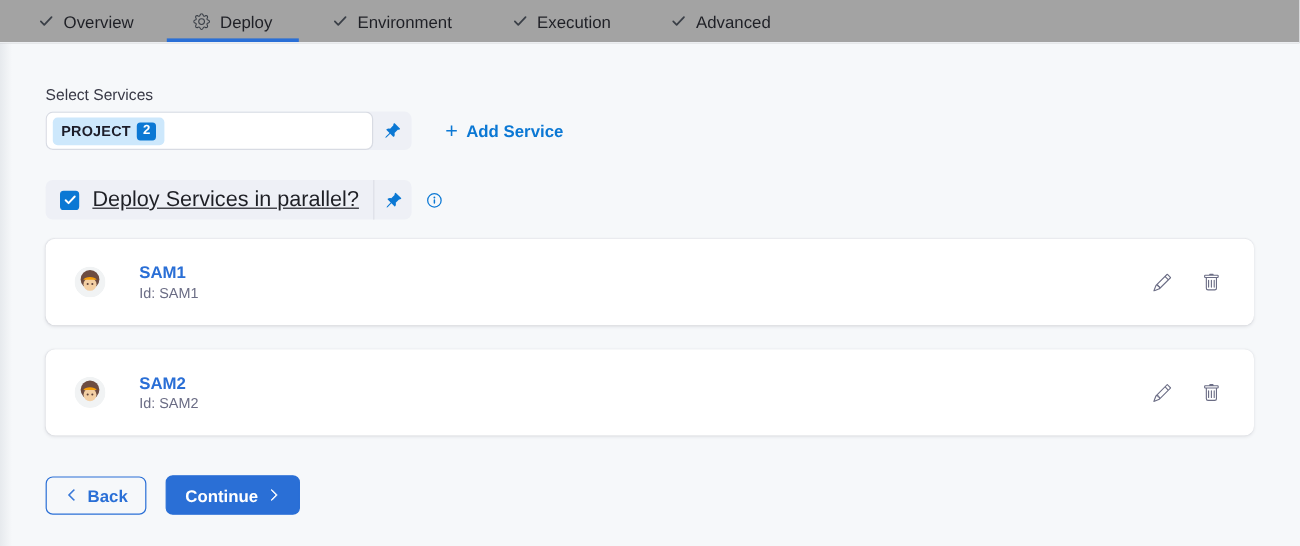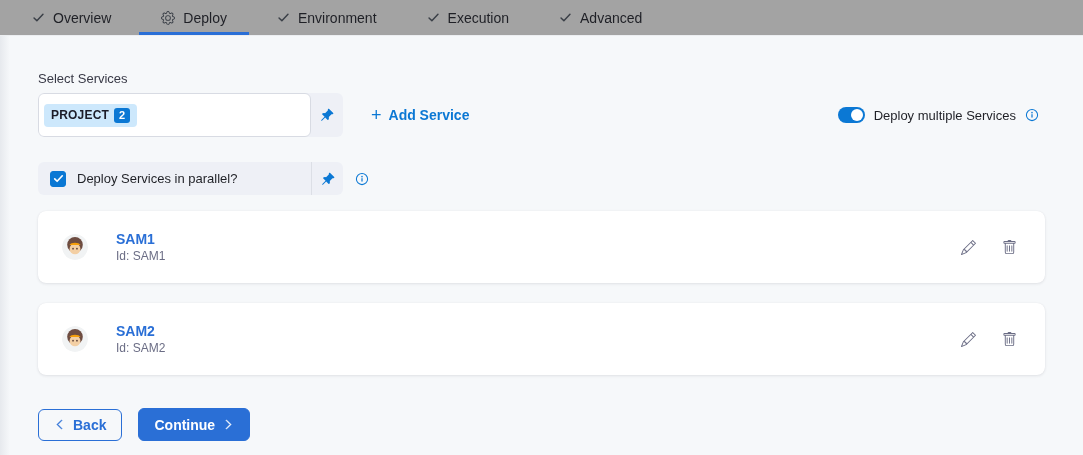--- a/index.html
+++ b/index.html
@@ -30,21 +30,21 @@
   .content { position: relative; padding: 35px 38px 4px 38px; height: 419px; }
   .content::before {
     content: ""; position: absolute; left: 0; top: 0; bottom: 0; width: 10px;
     background: linear-gradient(to right, rgba(27,41,72,.07), rgba(27,41,72,0));
     pointer-events: none;
   }
   .field-label { font-size: 13px; color: #383946; margin-bottom: 7px; }
   .services-row { display: flex; align-items: center; }
   
   .multi-input {
-    width: 305px; height: 44px; background: #eef0f6; border-radius: 6px;
+    width: 305px; height: 32px; background: #eef0f6; border-radius: 6px;
     display: flex; align-items: stretch; overflow: hidden; flex: none; justify-content: center;
   }
   .input-box {
     flex: 1; background: #ffffff; border: 1px solid #d8dbe3; border-radius: 6px;
     display: flex; align-items: center; padding: 0 5px; cursor: text;
   }
   .chip {
     display: inline-flex; align-items: center;
     background: #cde8fc; border-radius: 4px; padding: 4px 7px;
     font-size: 12px; font-weight: 600; color: #1c1c28; letter-spacing: .2px;
@@ -80,21 +80,21 @@
   .parallel-box {
     width: 305px; height: 33px; background: #eef0f6; border-radius: 6px;
     display: flex; align-items: center; padding-left: 12px; cursor: pointer;
   }
   .checkbox {
     width: 16px; height: 16px; border-radius: 3px; border: 1px solid #b0b1c3;
     background: #fff; display: inline-flex; align-items: center; justify-content: center;
     color: #fff; flex: none;
   }
   .checkbox.checked { background: #0b78d4; border-color: #0b78d4; }
-  .parallel-label { font-size: 13px; color: #1f2026; margin-left: 11px; }
+  .parallel-label { font-size: 18px; color: #1f2026; margin-left: 11px; text-decoration: underline; }
   .vdiv { width: 1px; align-self: stretch; background: #dcdfe6; margin-left: auto; }
   .parallel-box .pin-cell { width: 31px; }
   
   .cards { margin-top: 16px; display: flex; flex-direction: column; gap: 20px; }
   .service-card {
     height: 72px; background: #ffffff; border-radius: 8px;
     box-shadow: 0 1px 3px rgba(40,41,61,.10), 0 0 1px rgba(40,41,61,.08);
     display: flex; align-items: center; padding: 0 28px 0 24px;
   }
   .avatar { width: 26px; height: 26px; flex: none; border-radius: 50%; overflow: hidden; }
@@ -182,33 +182,20 @@
         </span>
     </div>
 
     <div class="add-service">
       <span class="plus">+</span>
       <span>Add Service</span>
     </div>
 
     <div class="flex-spacer"></div>
 
-    <div class="toggle-group">
-      <span class="switch on">
-          <span class="knob"></span>
-        </span>
-      <span class="toggle-label">Deploy multiple Services</span>
-      <span class="info-icon">
-          <svg viewBox="0 0 16 16" width="14" height="14">
-            <circle cx="8" cy="8" r="6.4" fill="none" stroke="currentColor" stroke-width="1.2"></circle>
-            <circle cx="8" cy="5.3" r=".9" fill="currentColor"></circle>
-            <rect x="7.3" y="6.9" width="1.4" height="4.2" rx=".7" fill="currentColor"></rect>
-          </svg>
-        </span>
-    </div>
   </div>
 
   <div class="parallel-row">
     <div class="parallel-box">
       <span class="checkbox checked">
           <svg viewBox="0 0 16 16" width="11" height="11">
             <path d="M2.5 8.5l3.5 3.5 7.5-8" fill="none" stroke="currentColor" stroke-width="2.4" stroke-linecap="round" stroke-linejoin="round"></path>
           </svg>
         </span>
       <span class="parallel-label">Deploy Services in parallel?</span>

